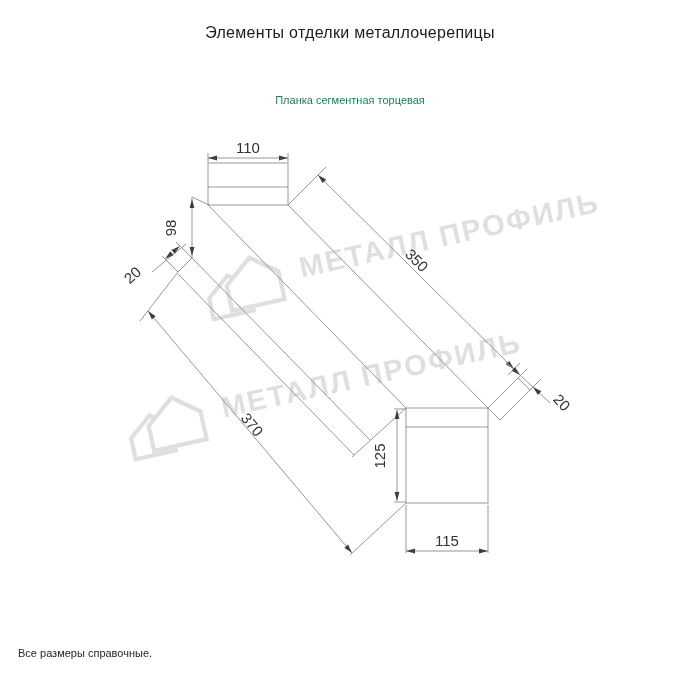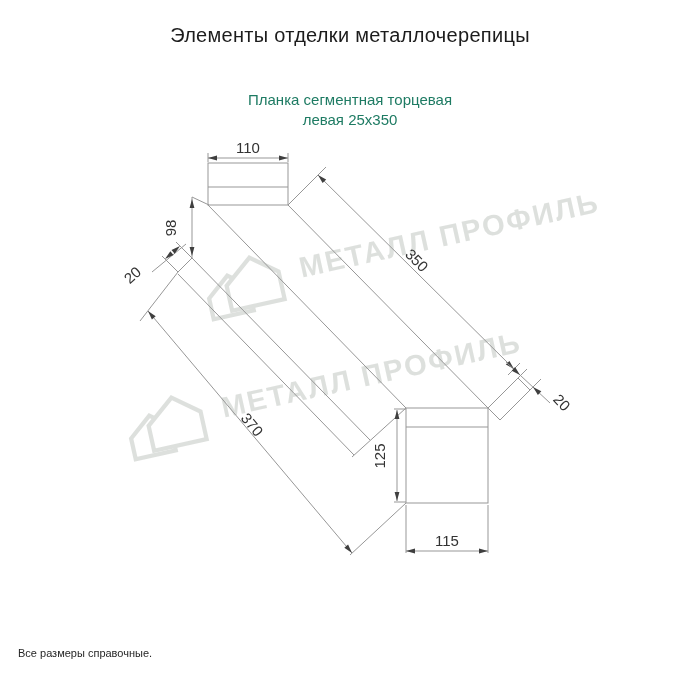--- a/index.html
+++ b/index.html
@@ -3,26 +3,26 @@
 <meta charset="utf-8">
 <style>
   html,body{margin:0;padding:0;}
   body{
     width:700px;height:700px;position:relative;overflow:hidden;
     background:#ffffff;
     font-family:"Liberation Sans","DejaVu Sans",sans-serif;
   }
   .page-title{
     position:absolute;left:0;right:0;top:24px;margin:0;
-    text-align:center;font-size:20px;font-weight:400;color:#1c1c1c;
+    text-align:center;font-size:16px;font-weight:400;color:#1c1c1c;
     letter-spacing:0.3px;
   }
   .product-name{
     position:absolute;left:0;right:0;top:90px;
-    text-align:center;font-size:15px;line-height:20px;
+    text-align:center;font-size:11px;line-height:20px;
     color:#1e7b63;font-weight:400;
   }
   .drawing-svg{position:absolute;left:0;top:0;z-index:2;}
   .dline{stroke:#979797;stroke-width:1;fill:none;}
   .arr{fill:#3f3f3f;stroke:none;}
   text.dim{font-size:15px;fill:#333333;text-anchor:middle;}
   .watermark{
     position:absolute;display:flex;align-items:center;gap:10px;
     z-index:1;opacity:0.55;transform-origin:left center;
     color:#c3c8c3;white-space:nowrap;
@@ -37,21 +37,20 @@
     font-size:11px;line-height:16.5px;color:#262626;
   }
 </style>
 </head>
 <body>
 
 <h1 class="page-title">Элементы отделки металлочерепицы</h1>
 
 <div class="product-name">
   <div>Планка сегментная торцевая</div>
-  <div>левая 25x350</div>
 </div>
 
 <div class="watermark wm-1">
   <svg width="92" height="70" viewBox="0 0 130 95">
     <path d="M10,62 L42,36 L68,56 L68,92 L10,92 Z" fill="#ffffff" stroke="#c3c8c3" stroke-width="6"></path>
     <path d="M38,50 L78,18 L114,46 L114,86 L38,86 Z" fill="#ffffff" stroke="#c3c8c3" stroke-width="6"></path>
   </svg>
   <span class="wm-text">МЕТАЛЛ ПРОФИЛЬ</span>
 </div>
 

